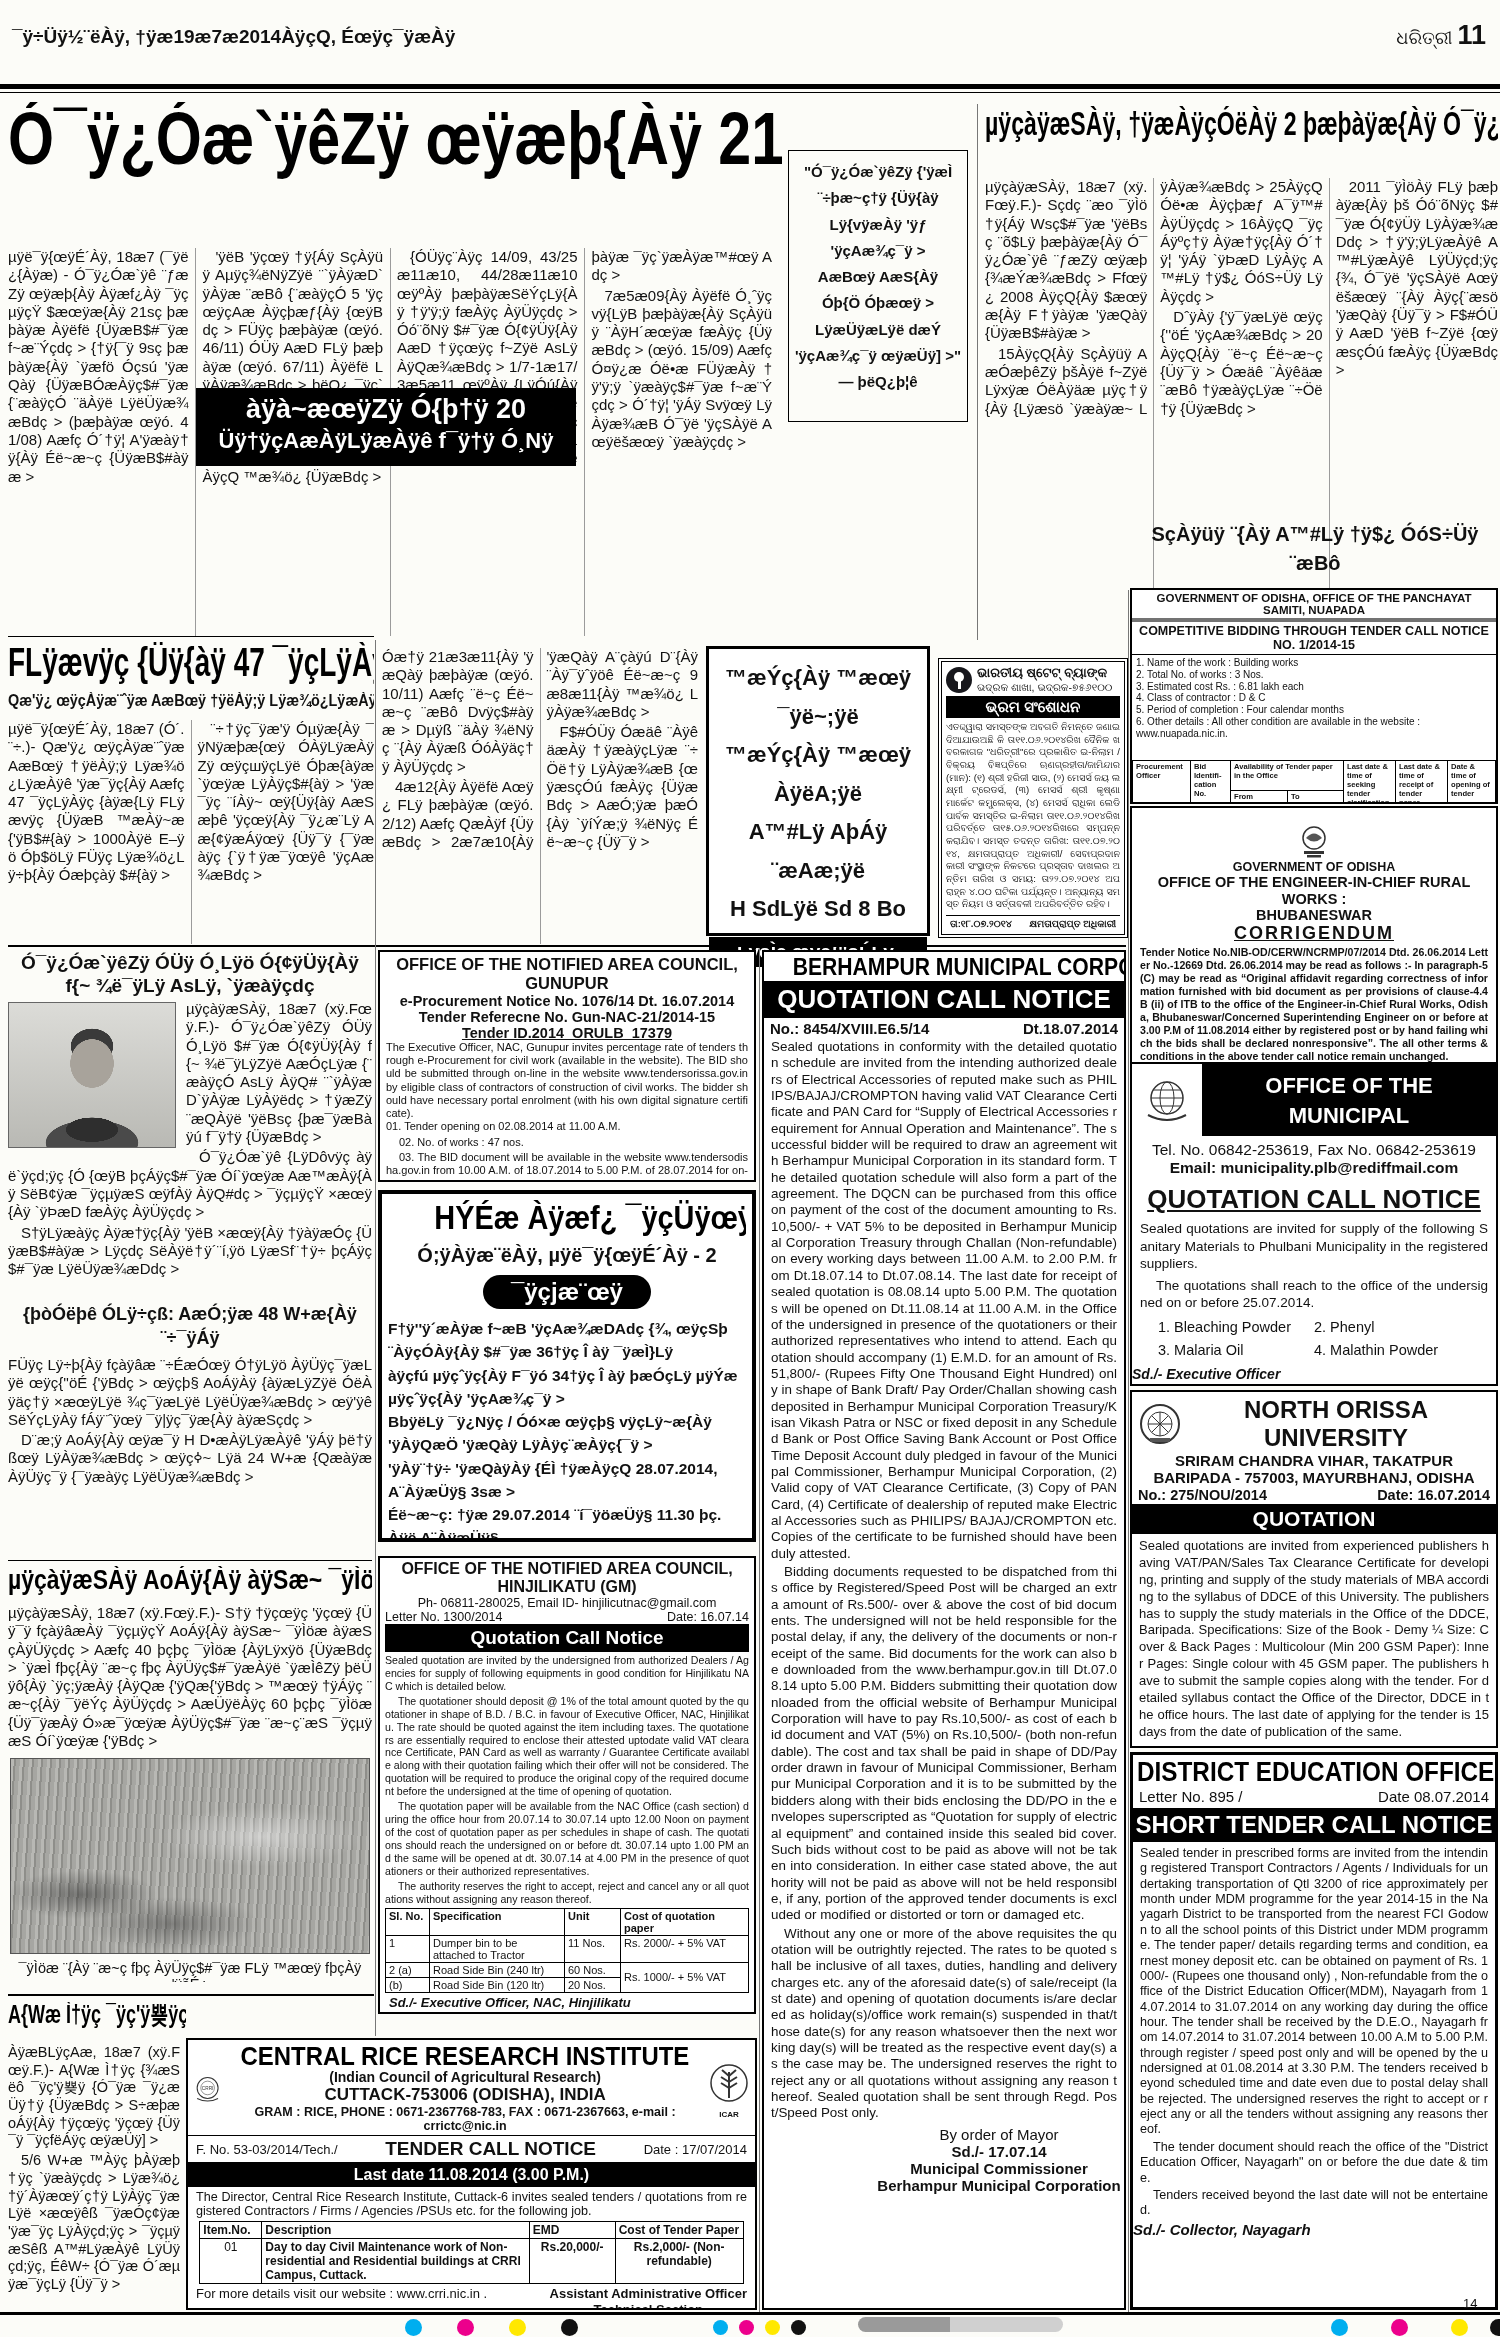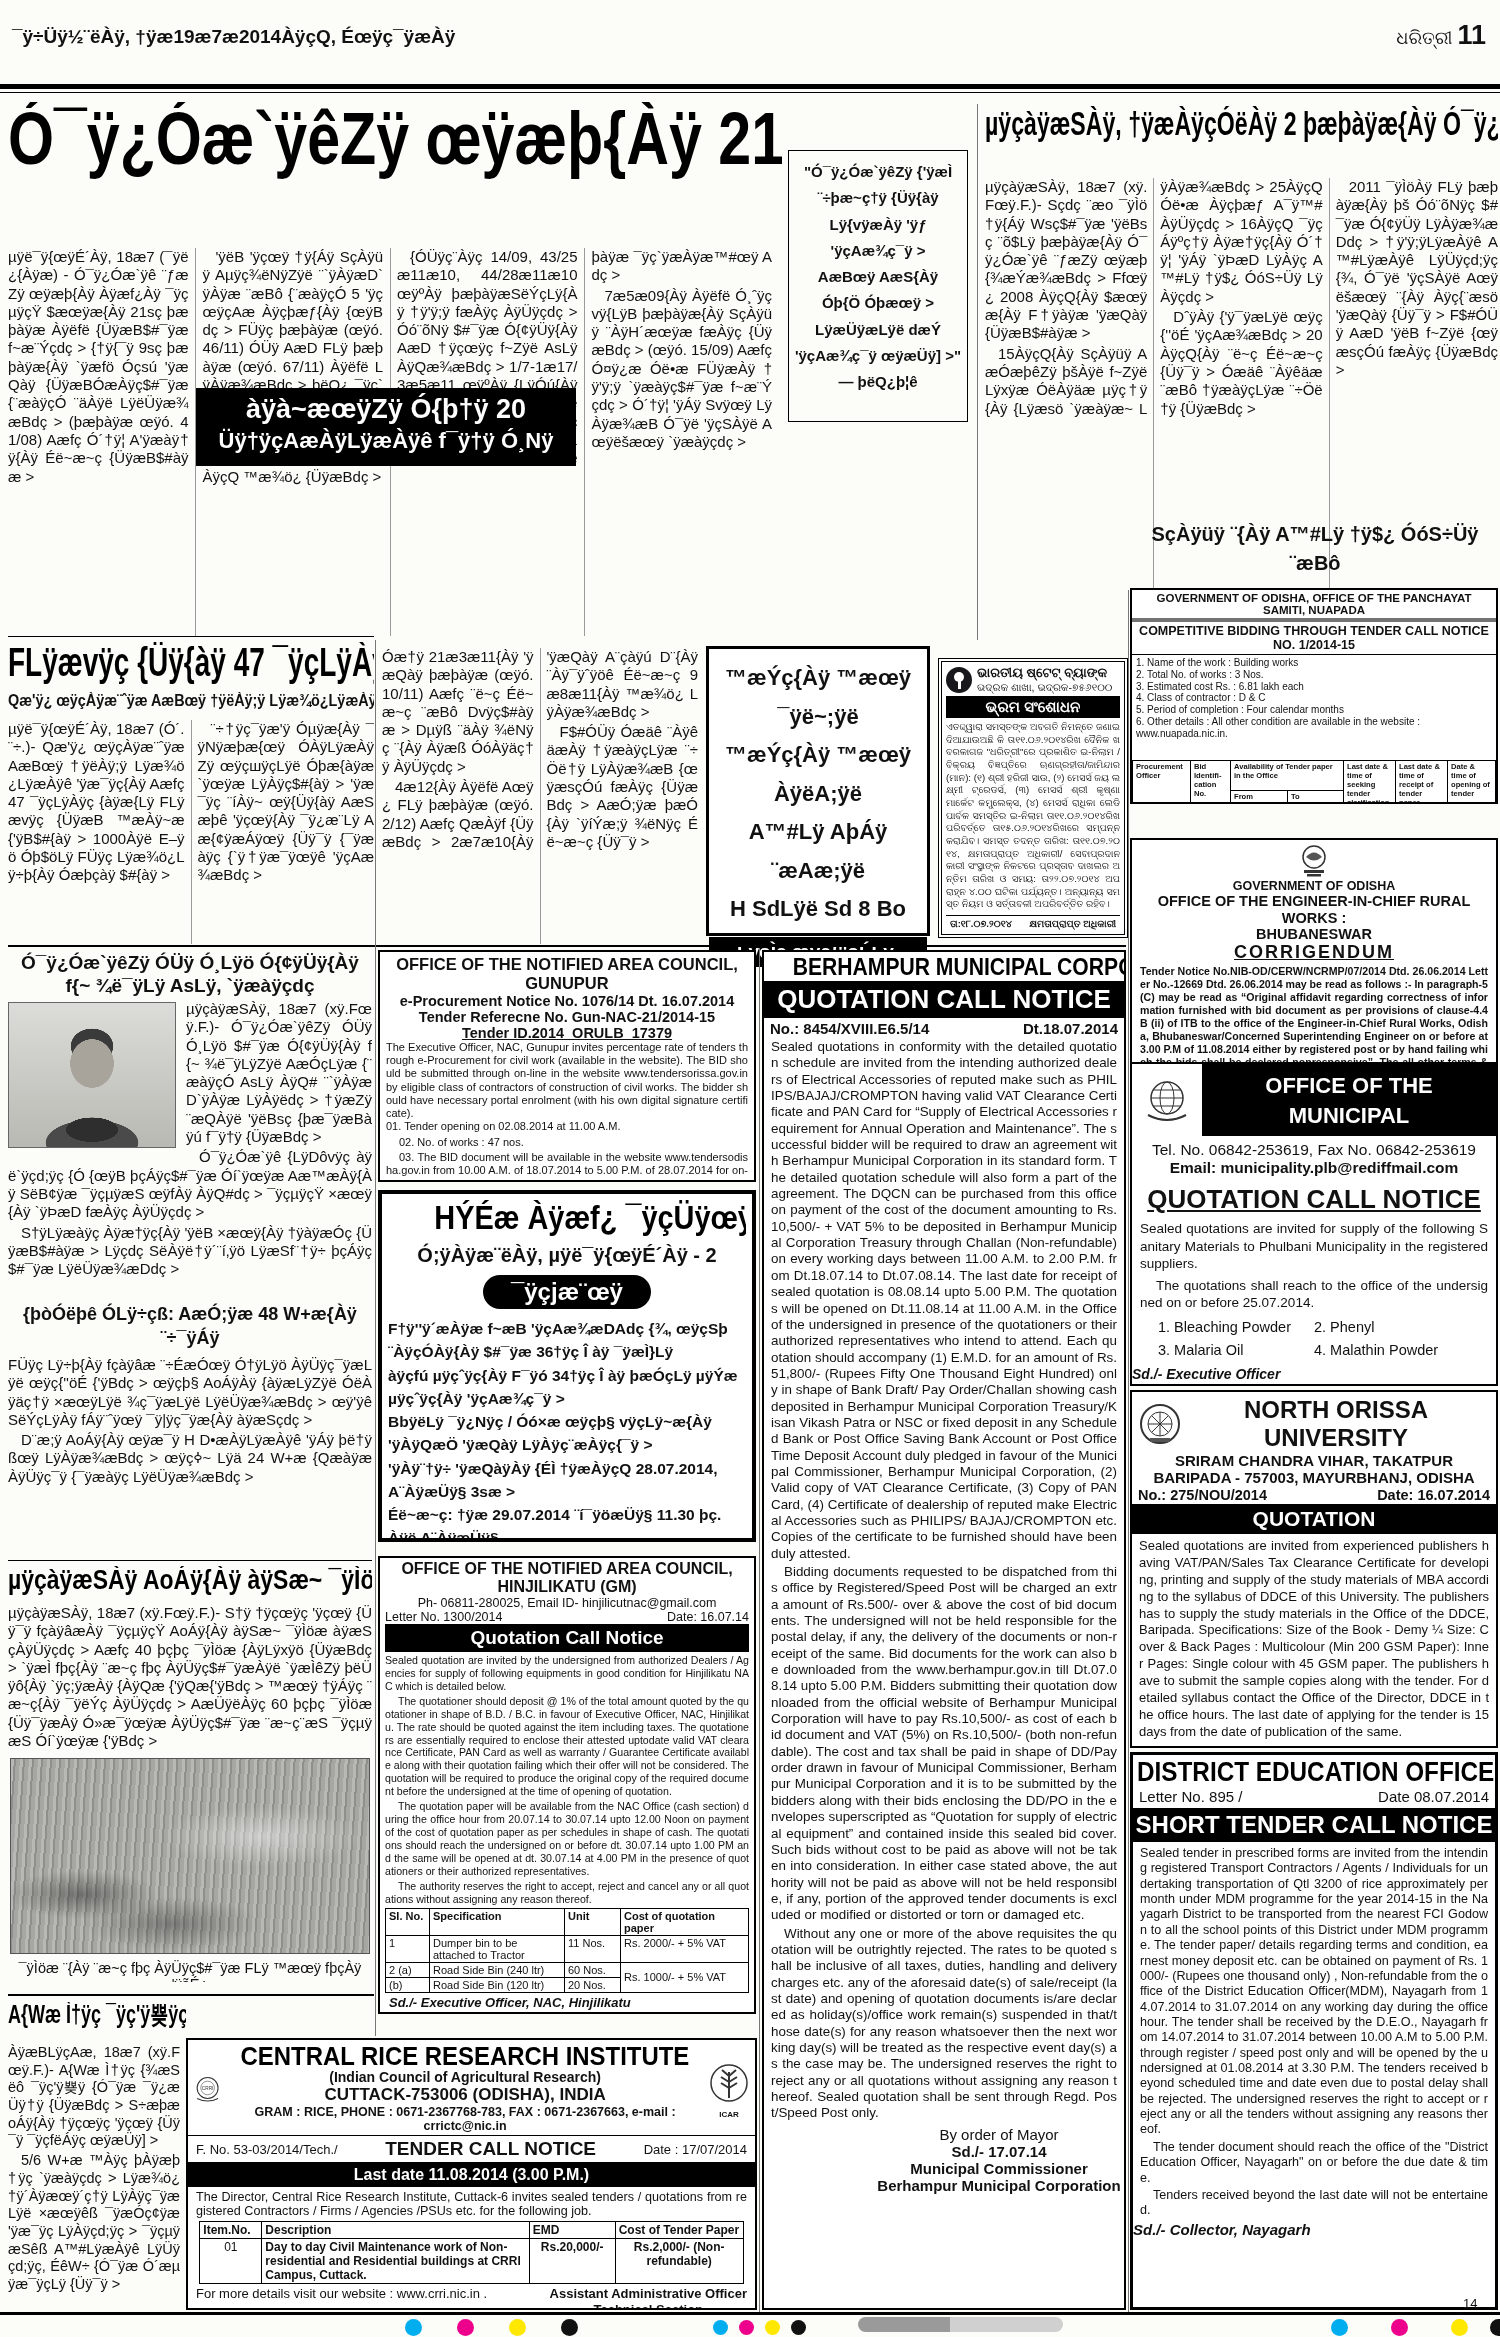--- a/index.html
+++ b/index.html
@@ -198,21 +198,21 @@
         <td>26.07.2014 at 5.00 PM</td>
         <td>26.07.2014 upto 5.00 PM</td>
         <td>31.07.2014 upto 3.00 PM</td>
         <td>31.07.2014 at 4.00 PM</td>
       </tr>
     </tbody>
       </table>
 
   </div>
 
-  <div class="b box ov" style="left:1130px;top:838px;width:368px;height:276px;padding:3px 8px">
+  <div class="b box ov" style="left:1130px;top:806px;width:368px;height:276px;padding:16px 8px">
     <svg class="emblem" width="34" height="36" viewBox="0 0 34 36">
       <circle cx="17" cy="14" r="11" fill="none" stroke="#333" stroke-width="1.5"></circle>
       <path d="M9 14 q8 -9 16 0 q-8 7 -16 0" fill="#555"></path>
       <rect x="7" y="27" width="20" height="3" fill="#333"></rect>
       <rect x="10" y="31" width="14" height="2.5" fill="#333"></rect>
     </svg>
     <div class="ctr bold" style="font-size:12.5px">GOVERNMENT OF ODISHA</div>
     <div class="ctr bold" style="font-size:14.5px;line-height:1.15">OFFICE OF THE ENGINEER-IN-CHIEF RURAL WORKS :</div>
     <div class="ctr bold" style="font-size:14.5px">BHUBANESWAR</div>
     <div class="ctr bold u" style="font-size:18px;letter-spacing:2px">CORRIGENDUM</div>

